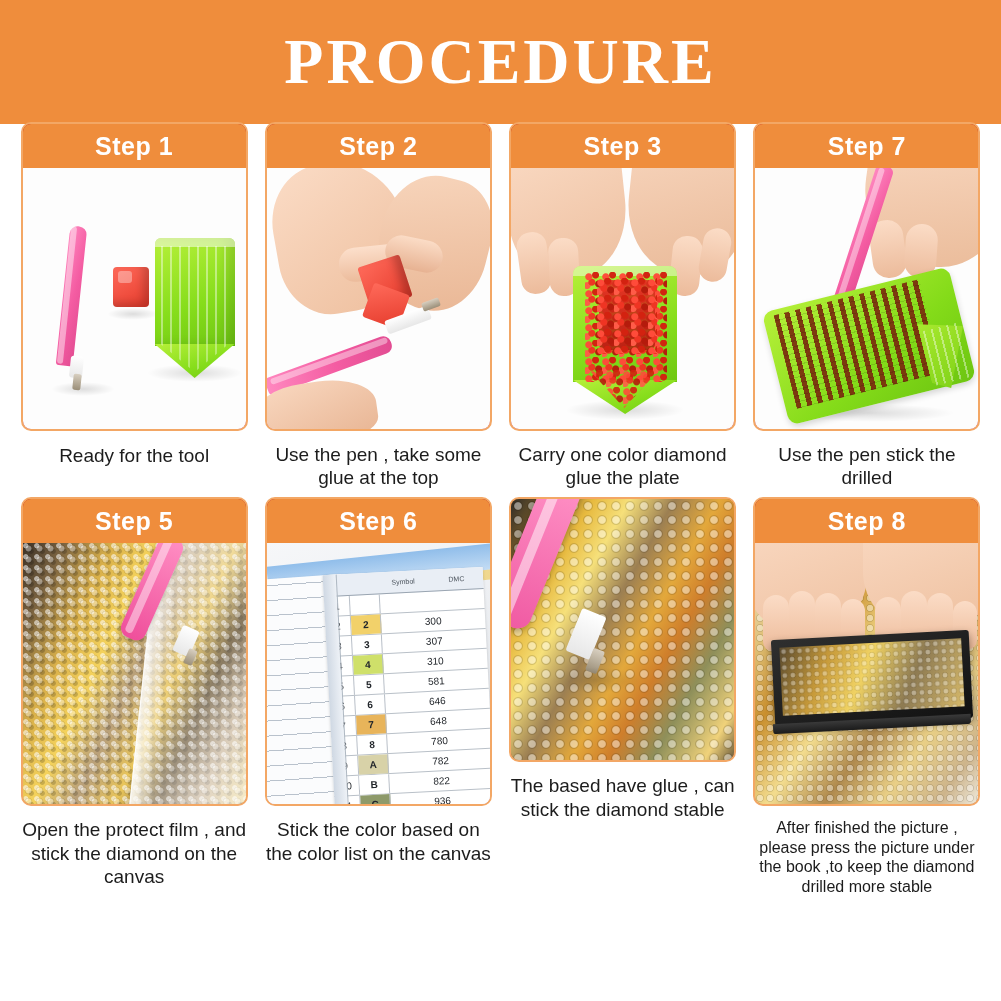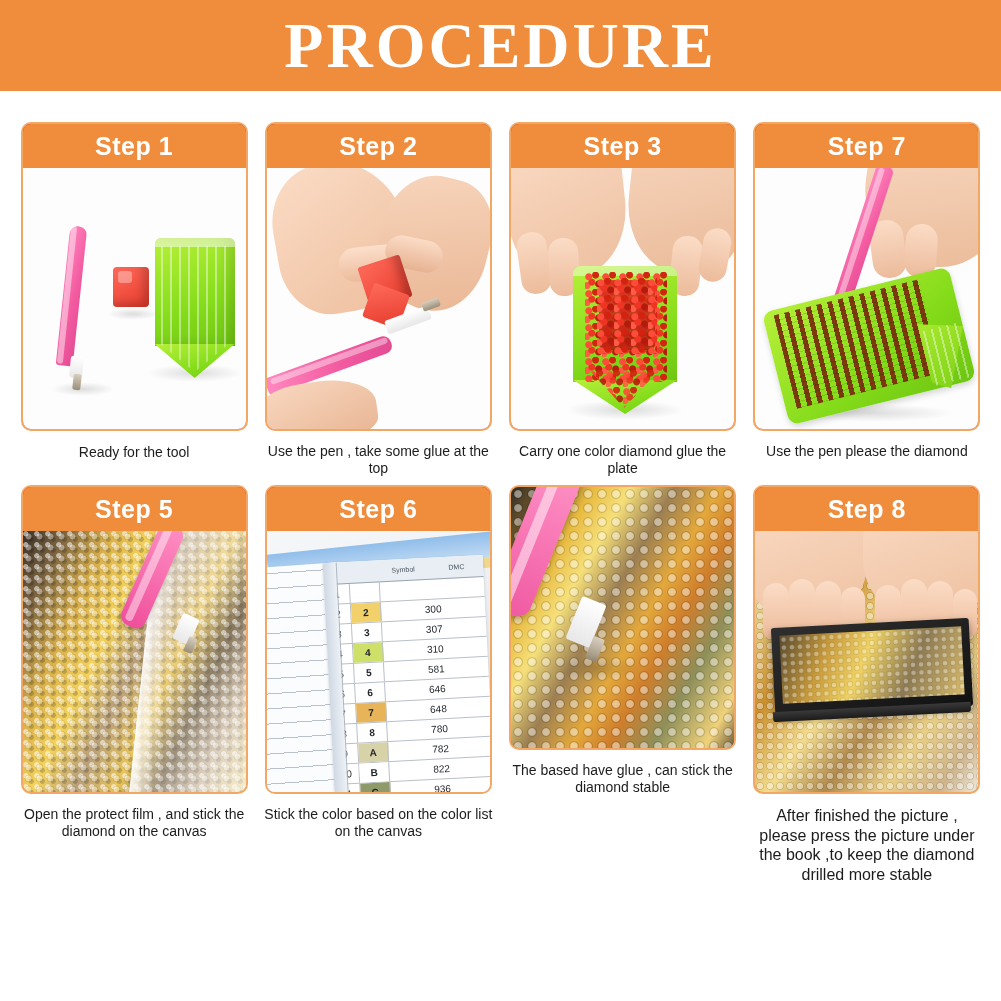--- a/index.html
+++ b/index.html
@@ -13,21 +13,21 @@
   #page {
     position: relative;
     width: 1001px; height: 1001px;
     background: #ffffff;
   }
 
   
   .banner {
     position: absolute;
     left: 0; top: 0;
-    width: 1001px; height: 91px;
+    width: 1001px; height: 124px;
     background: #ef8d3c;
     display: flex;
     align-items: center;
     justify-content: center;
   }
   .banner-title {
     color: #ffffff;
     font-size: 64px;
     font-weight: bold;
     letter-spacing: 3px;
@@ -75,21 +75,21 @@
     position: relative;
     width: 100%;
     height: 261px;
     background: #fdfdfd;
     overflow: hidden;
   }
   .caption {
     margin-top: 12px;
     width: 232px;
     text-align: center;
-    font-size: 14px;
+    font-size: 19px;
     color: #1c1c1c;
     line-height: 1.32;
   }
   .caption.tight { line-height: 1.22; }
 
   
   .ph { position: absolute; }
 
   
   .pen-body {
@@ -332,21 +332,21 @@
           <div class="ph pen-tip-metal" style="left:152px;top:176px;width:8px;height:16px;transform:rotate(18deg);"></div>
 
           <div class="ph softshadow" style="left:30px;top:236px;width:170px;height:18px;"></div>
           <div class="ph" style="left:18px;top:120px;width:192px;height:116px;background:linear-gradient(150deg,#b7f03a,#84db19 60%,#6dc511);border-radius:10px;transform:rotate(-14deg);box-shadow:0 3px 6px rgba(0,0,0,.16);"></div>
           <div class="ph" style="left:28px;top:128px;width:150px;height:96px;background:repeating-linear-gradient(90deg,#7a2b0d 0 5px, transparent 5px 11px);transform:rotate(-14deg);opacity:.92;"></div>
           <div class="ph" style="left:28px;top:128px;width:150px;height:96px;background:repeating-linear-gradient(0deg, rgba(0,0,0,.12) 0 1px, transparent 1px 6px);transform:rotate(-14deg);"></div>
           <div class="ph" style="left:170px;top:150px;width:44px;height:70px;background:linear-gradient(150deg,#a9e92f,#7bd015);transform:rotate(-14deg);clip-path:polygon(0 0,100% 18%,40% 100%,0 86%);"></div>
           <div class="ph" style="left:174px;top:158px;width:36px;height:56px;background:repeating-linear-gradient(90deg, rgba(255,255,255,.4) 0 2px, transparent 2px 8px);transform:rotate(-14deg);"></div>
         </div>
       </div>
-      <div class="caption tight">Use the pen please the diamond</div>
+      <div class="caption tight">Use the pen stick the drilled</div>
     </div>
 
     <div class="cell">
       <div class="card">
         <div class="card-head">Step 5</div>
         <div class="card-body mosaic">
           <div class="mosaic-dots"></div>
 
           <div class="ph film" style="left:120px;top:-6px;width:120px;height:280px;transform:rotate(6deg);"></div>
           <div class="ph" style="left:120px;top:-6px;width:24px;height:280px;background:linear-gradient(90deg, rgba(255,255,255,.85), rgba(255,255,255,0));transform:rotate(6deg);"></div>

